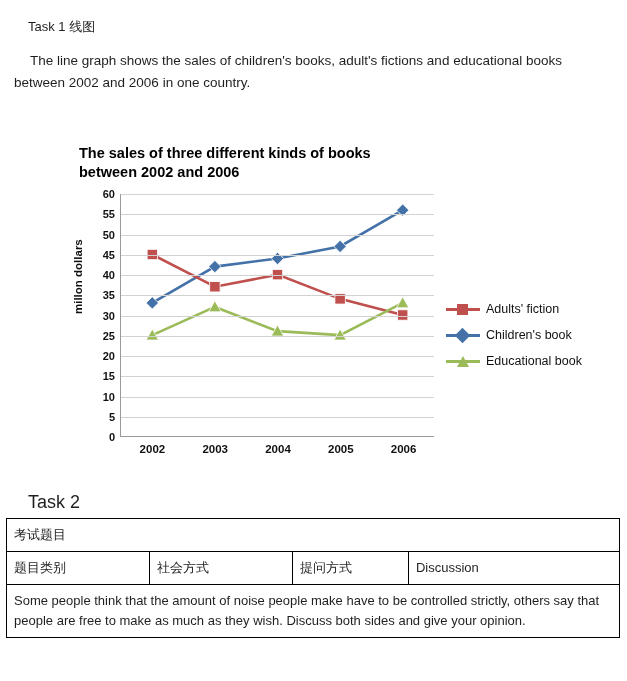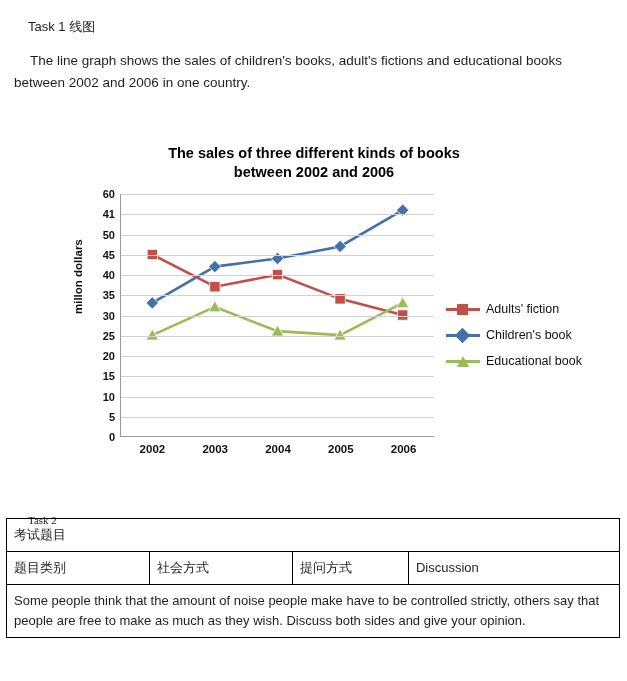--- a/index.html
+++ b/index.html
@@ -41,21 +41,21 @@
 
   
   .chart-wrap {
     position: absolute;
     left: 14px;
     top: 136px;
     width: 600px;
     height: 345px;
   }
   .chart-title {
-    text-align: center;
+    text-align: left;
     font-size: 14.5px;
     font-weight: bold;
     line-height: 19px;
     margin: 0 auto;
     width: 470px;
     padding-top: 8px;
     color: #000;
   }
   .plot-area {
     position: absolute;
@@ -144,24 +144,23 @@
   .legend-label {
     font-size: 12.5px;
     color: #111;
     white-space: nowrap;
   }
 
   
   .task2-title {
     position: absolute;
     left: 28px;
-    top: 514px;
-    font-size: 11px;
+    top: 492px;
+    font-size: 18px;
     color: #1f1f1f;
-    font-family: Liberation Serif, serif;
   }
   table.t2 {
     position: absolute;
     left: 6px;
     top: 518px;
     width: 614px;
     border-collapse: collapse;
     font-size: 13px;
     color: #1f1f1f;
   }
@@ -236,21 +235,21 @@
         <div class="ytick" style="top: 121.5px;">30</div>
         <div class="gridline" style="top: 101.25px;"></div>
         <div class="ytick" style="top: 101.25px;">35</div>
         <div class="gridline" style="top: 81px;"></div>
         <div class="ytick" style="top: 81px;">40</div>
         <div class="gridline" style="top: 60.75px;"></div>
         <div class="ytick" style="top: 60.75px;">45</div>
         <div class="gridline" style="top: 40.5px;"></div>
         <div class="ytick" style="top: 40.5px;">50</div>
         <div class="gridline" style="top: 20.25px;"></div>
-        <div class="ytick" style="top: 20.25px;">41</div>
+        <div class="ytick" style="top: 20.25px;">55</div>
         <div class="gridline" style="top: 0px;"></div>
         <div class="ytick" style="top: 0px;">60</div>
         <div class="xtick" style="left: 31.4px;">2002</div>
         <div class="xtick" style="left: 94.2px;">2003</div>
         <div class="xtick" style="left: 157px;">2004</div>
         <div class="xtick" style="left: 219.8px;">2005</div>
         <div class="xtick" style="left: 282.6px;">2006</div>
       </div>
 
     <div class="legend" id="legend">

